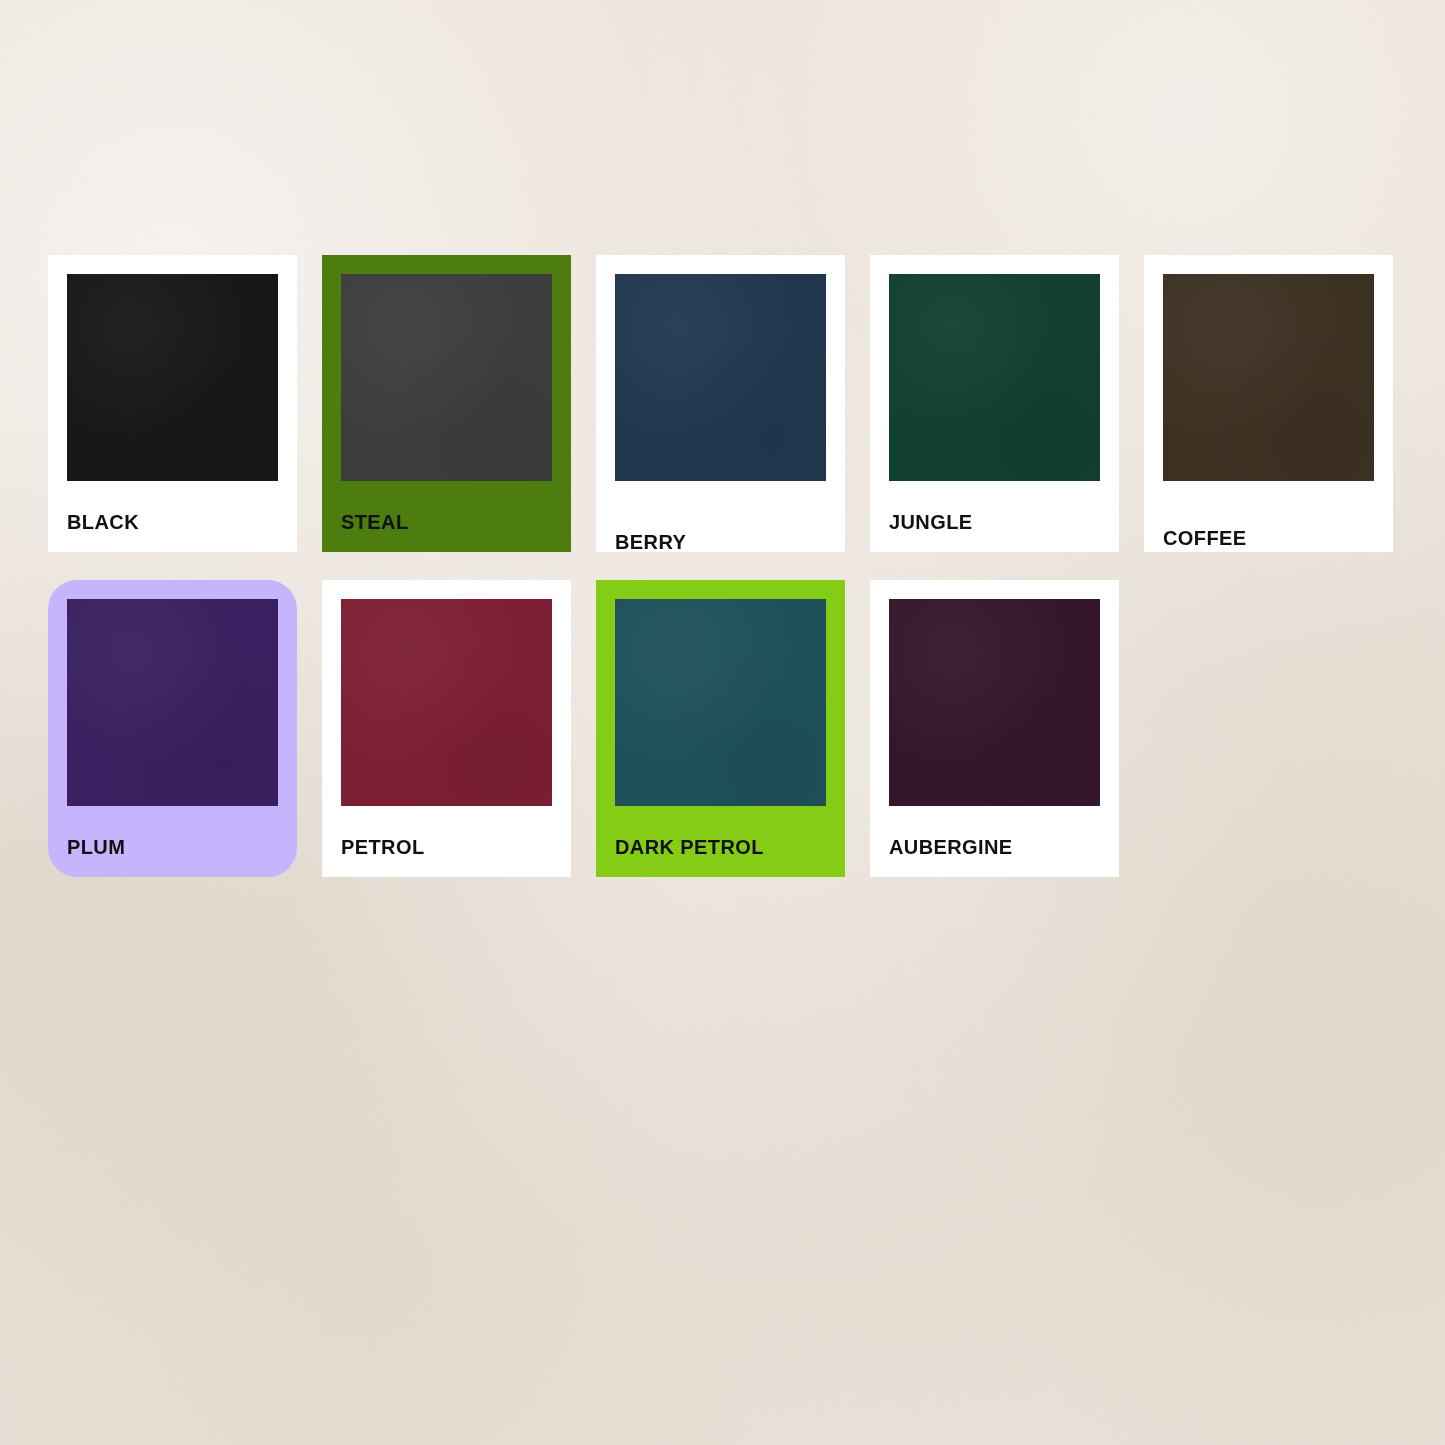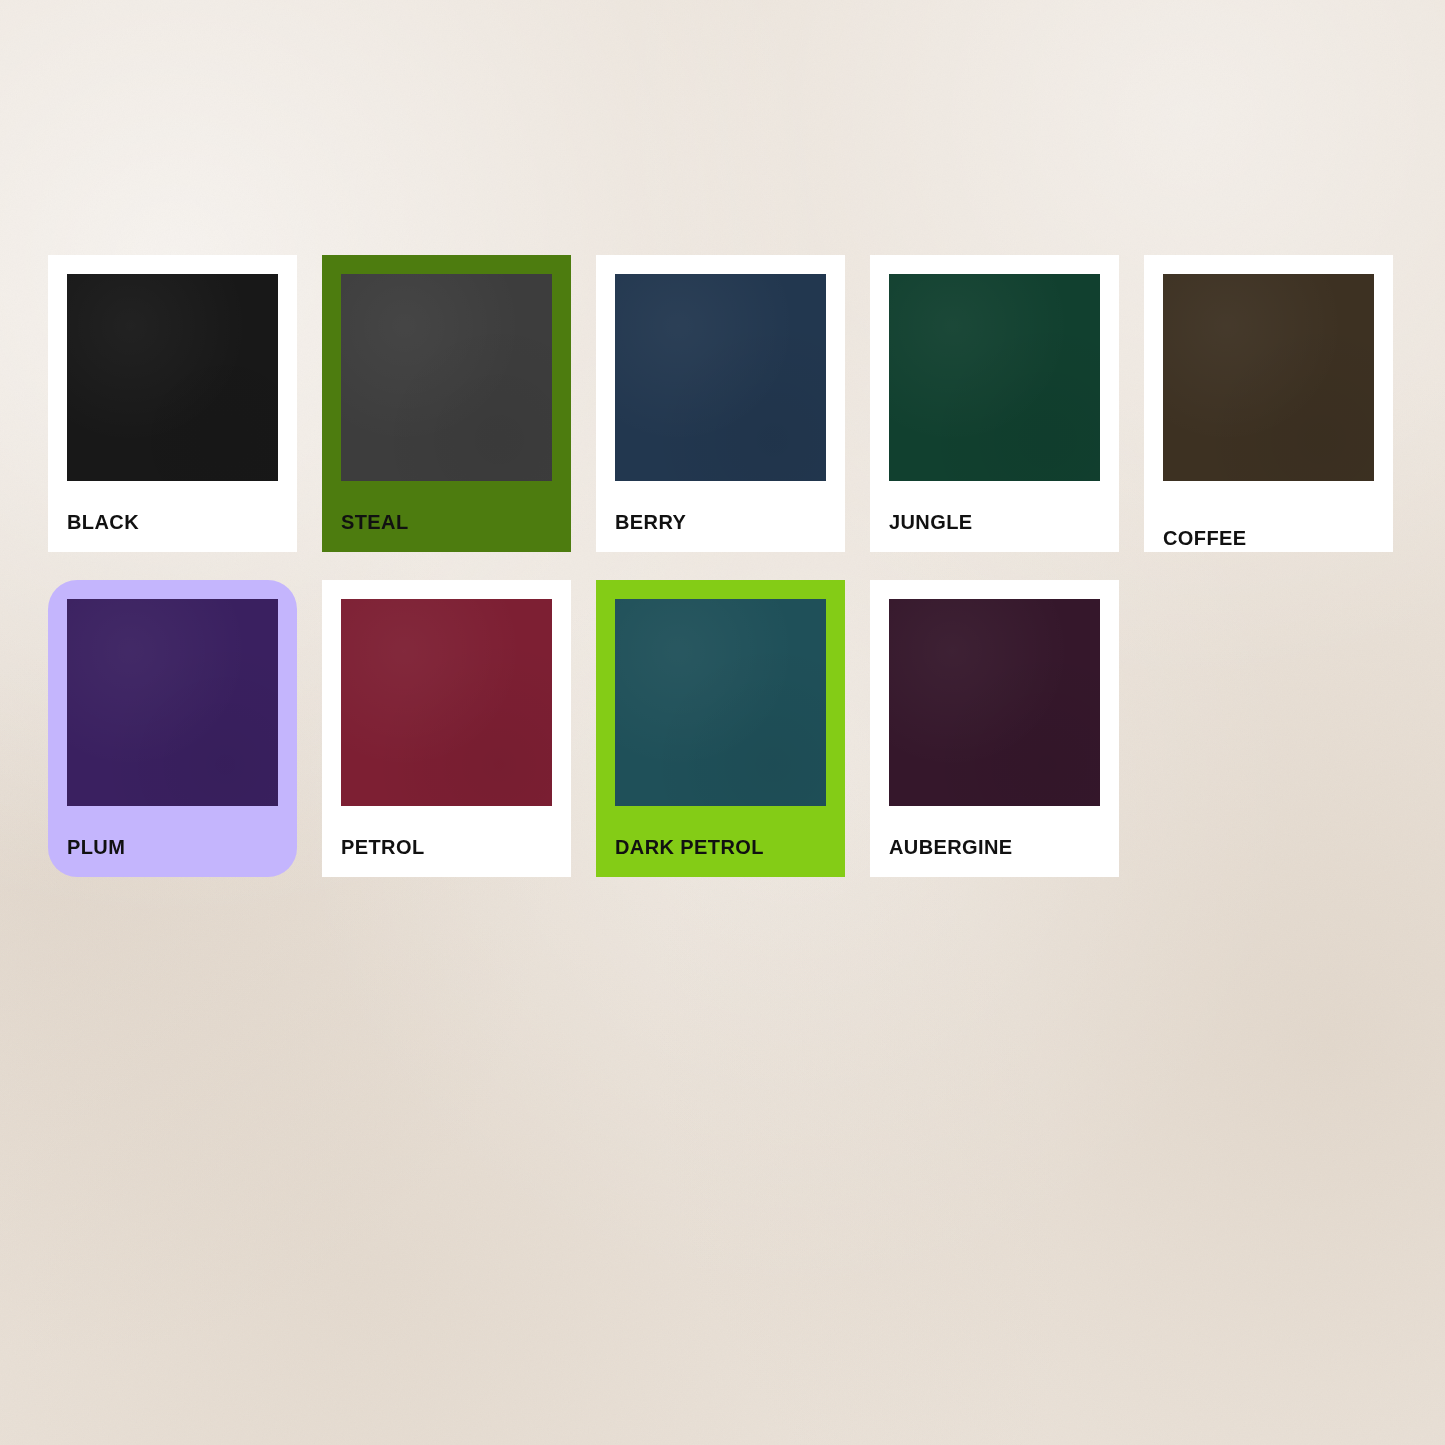--- a/index.html
+++ b/index.html
@@ -116,21 +116,21 @@
       <div class="swatch-card" style="background-color: rgb(255, 255, 255);">
         <div class="swatch-color" style="background-color: rgb(24, 24, 24);"></div>
         <div class="swatch-label" style="color: rgb(17, 17, 17);">BLACK</div>
       </div>
 
       <div class="swatch-card" style="background-color: #4d7c0f;">
         <div class="swatch-color" style="background-color: rgb(61, 61, 61);"></div>
         <div class="swatch-label" style="color: rgb(17, 17, 17);">STEAL</div>
       </div>
 
-      <div class="swatch-card" style="background-color: rgb(255, 255, 255);">
+      <div class="swatch-card" style="background-color: rgb(255, 255, 255); justify-content: space-between;">
         <div class="swatch-color" style="background-color: rgb(34, 55, 79);"></div>
         <div class="swatch-label" style="color: rgb(17, 17, 17);">BERRY</div>
       </div>
 
       <div class="swatch-card" style="background-color: rgb(255, 255, 255);">
         <div class="swatch-color" style="background-color: rgb(17, 64, 47);"></div>
         <div class="swatch-label" style="color: rgb(17, 17, 17);">JUNGLE</div>
       </div>
 
       <div class="swatch-card" style="background-color: rgb(255, 255, 255); gap: 16px;">

